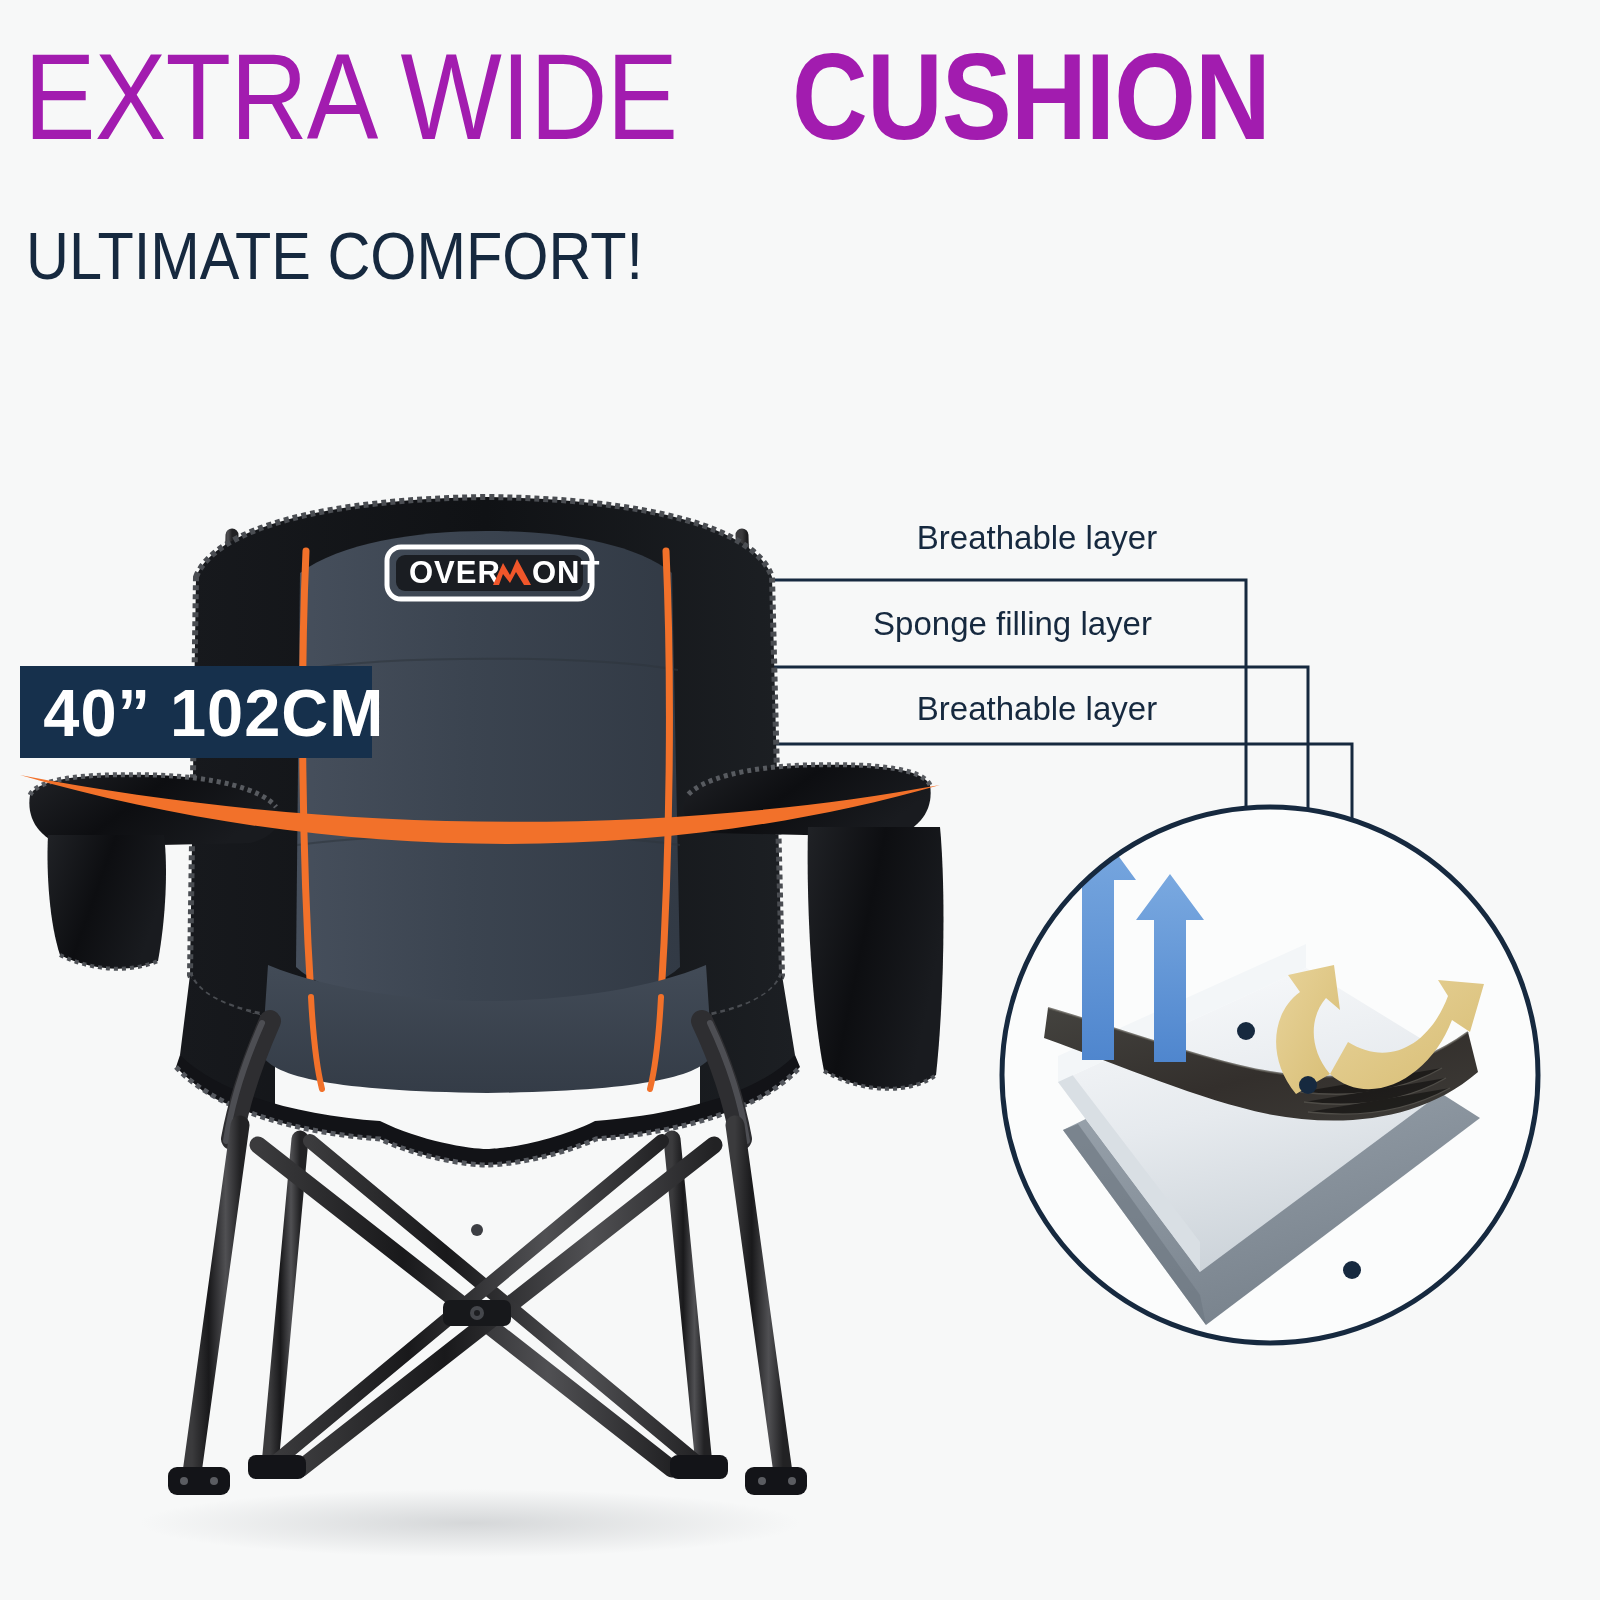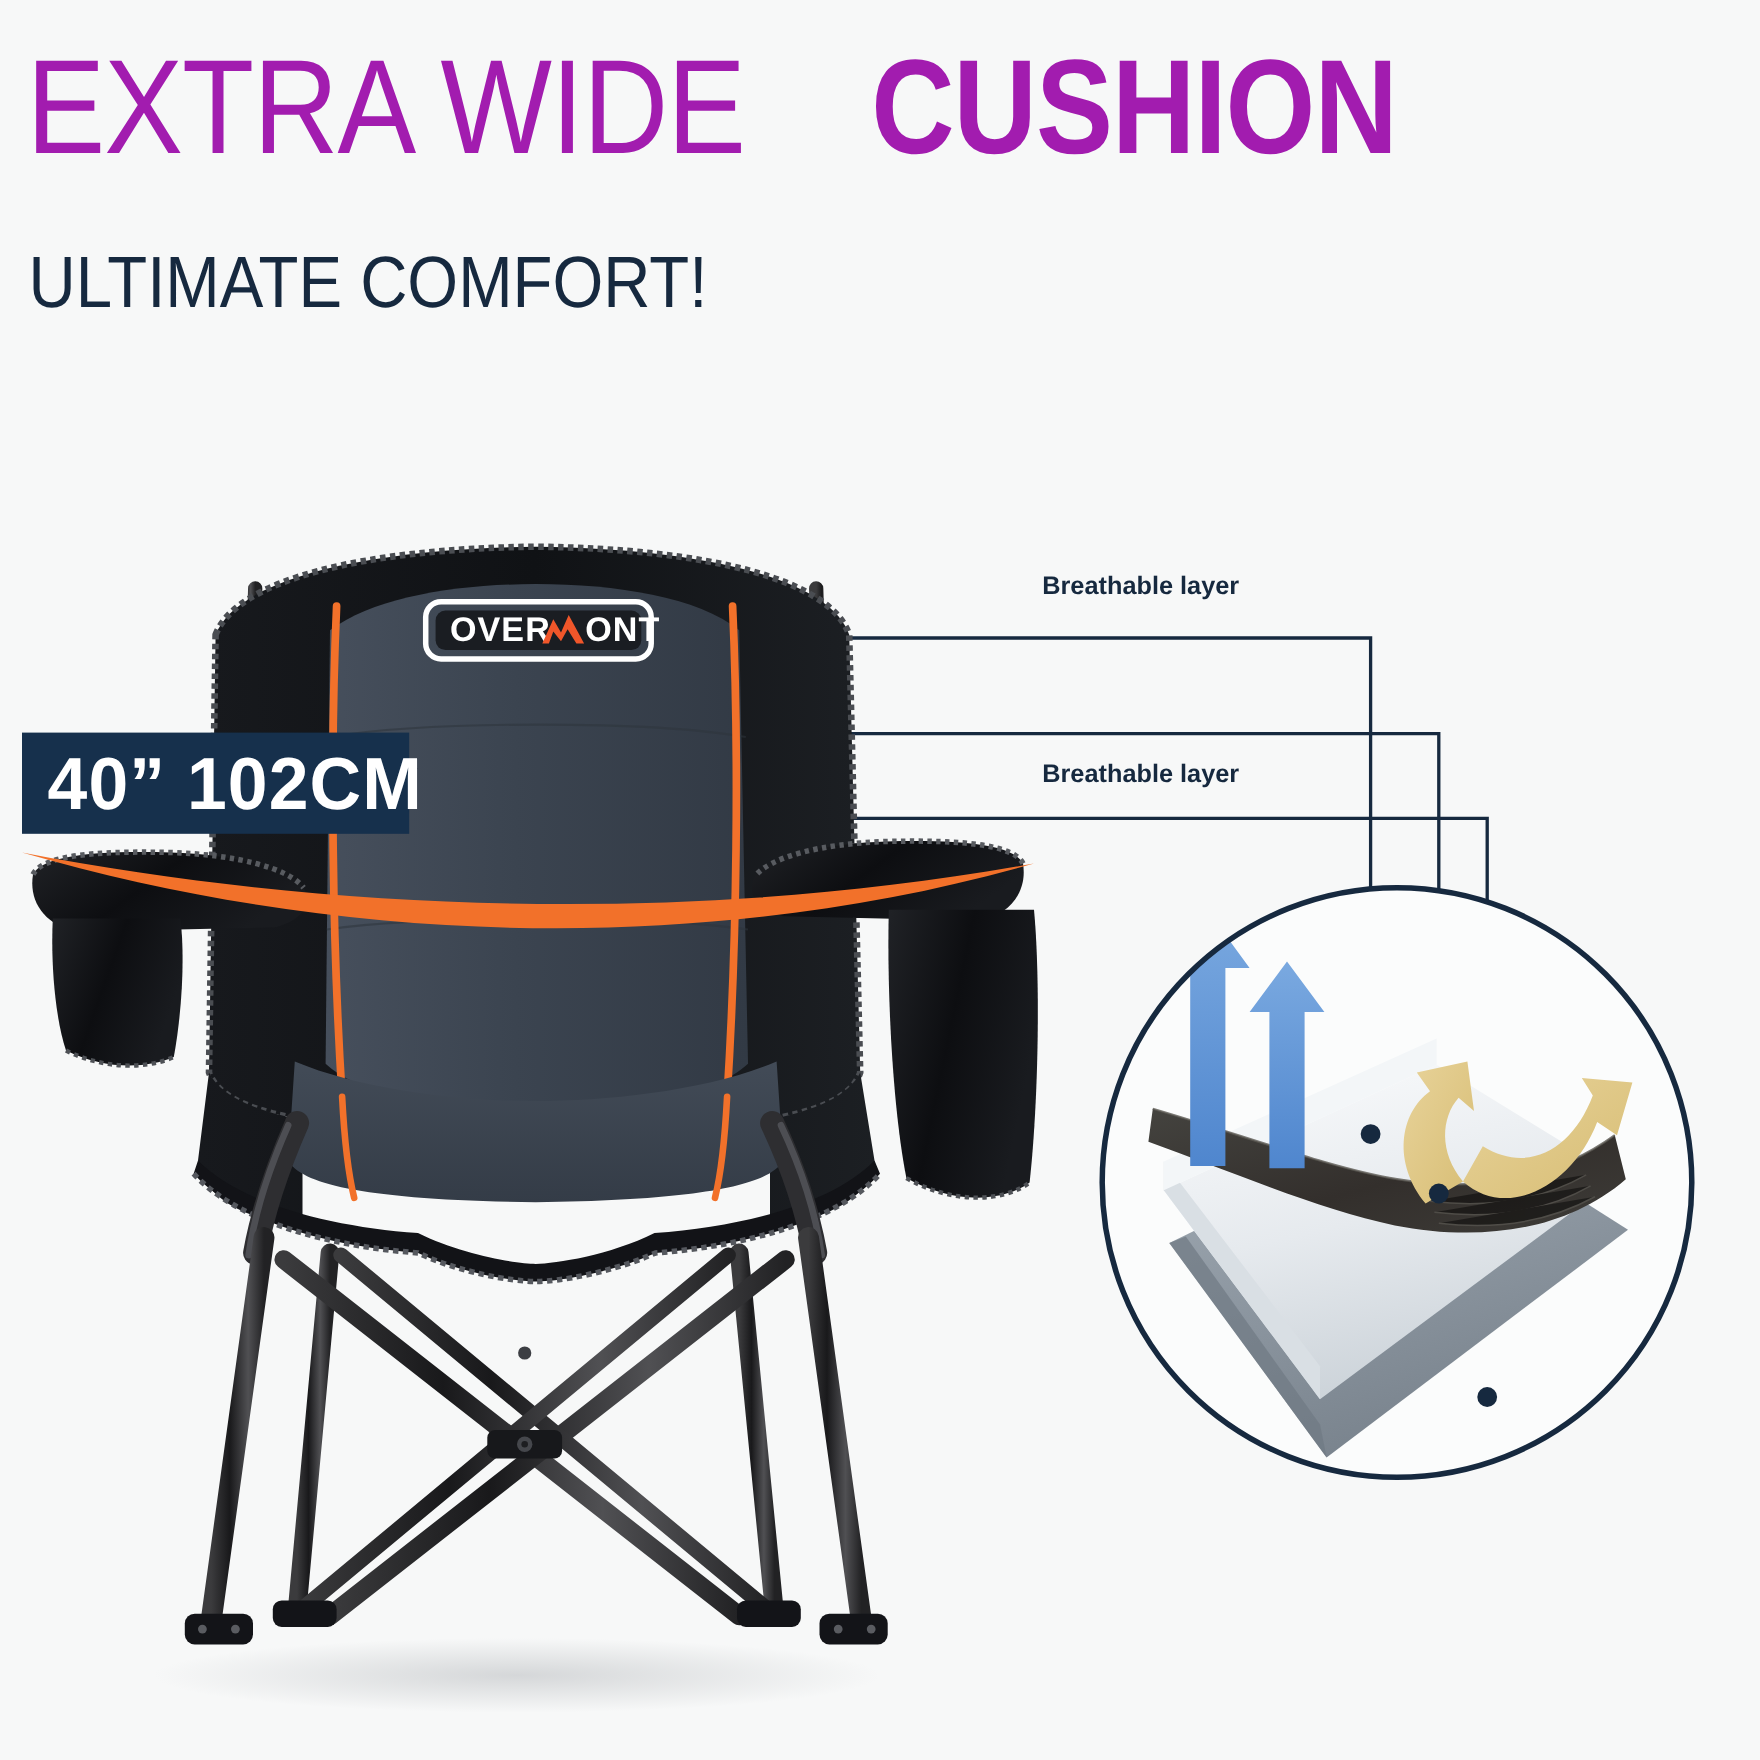--- a/index.html
+++ b/index.html
@@ -43,21 +43,21 @@
     color:#ffffff;font-size:67px;font-weight:800;
     letter-spacing:1px;padding-left:24px;
     transform:scaleX(.97);transform-origin:left center;
     white-space:nowrap;
   }
 
   
   .callout-label{
     position:absolute;
     color:#16293f;
-    font-size:23px;font-weight:700;
+    font-size:33px;font-weight:400;
     white-space:nowrap;
     text-align:center;
   }
   #lbl0{left:892px;top:519px;width:290px;}
   #lbl1{left:840px;top:605px;width:345px;}
   #lbl2{left:892px;top:690px;width:290px;}
 
   
   svg.ov{position:absolute;left:0;top:0;width:1600px;height:1600px;overflow:visible;}
   svg.ov.behind{z-index:5;}
@@ -87,20 +87,21 @@
       <path d="M641 744 H1352 V1270"></path>
     </g>
     <g fill="#16293f">
       <circle cx="641" cy="580" r="9"></circle>
       <circle cx="641" cy="667" r="9"></circle>
       <circle cx="641" cy="744" r="9"></circle>
     </g>
   </svg>
 
   <div class="callout-label" id="lbl0">Breathable layer</div>
+  <div class="callout-label" id="lbl1">Sponge filling layer</div>
   <div class="callout-label" id="lbl2">Breathable layer</div>
 
   <svg class="chair" viewBox="0 0 960 1145">
     <defs>
       <linearGradient id="panelG" x1="0" y1="0" x2="1" y2="0">
         <stop offset="0" stop-color="#464f5c"></stop>
         <stop offset=".45" stop-color="#3b4450"></stop>
         <stop offset="1" stop-color="#323a45"></stop>
       </linearGradient>
       <linearGradient id="panelSeat" x1="0" y1="0" x2="0" y2="1">

